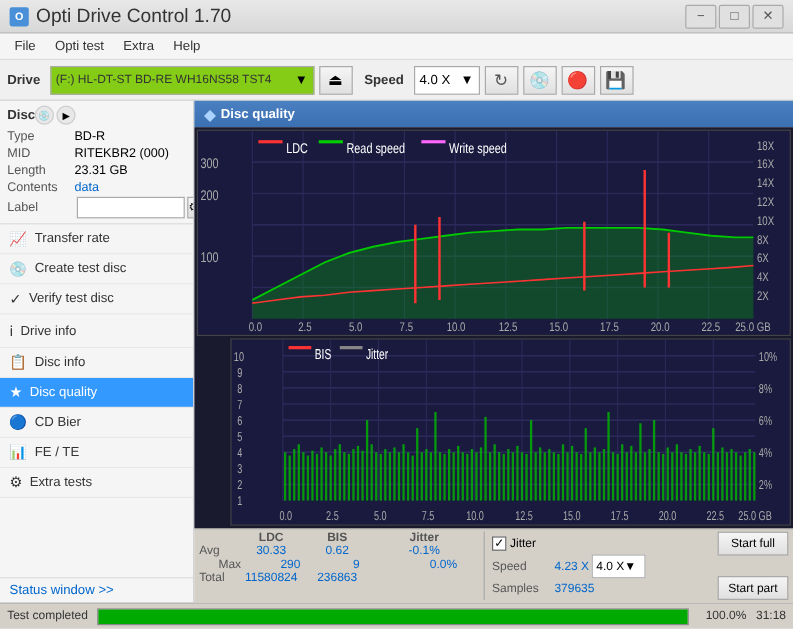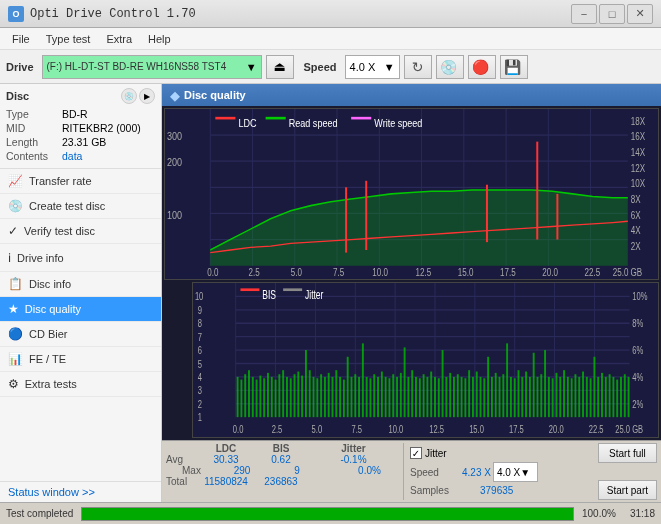--- a/index.html
+++ b/index.html
@@ -1,47 +1,47 @@
 <!DOCTYPE html>
 <html><head>
   <meta charset="utf-8">
   <style>
     * { box-sizing: border-box; margin: 0; padding: 0; }
     body { width: 661px; height: 524px; font-family: 'Segoe UI', Tahoma, sans-serif; font-size: 11px; background: #f0f0f0; overflow: hidden; }
     
     
     .titlebar { background: linear-gradient(to bottom, #e8e8e8, #d8d8d8); height: 28px; display: flex; align-items: center; padding: 0 8px; border-bottom: 1px solid #aaa; }
     .titlebar-icon { width: 16px; height: 16px; margin-right: 6px; background: #4a90d9; border-radius: 2px; display: flex; align-items: center; justify-content: center; font-size: 9px; color: white; font-weight: bold; }
-    .titlebar-title { flex: 1; font-size: 12px; color: #333; font-family: Liberation Mono, monospace; }
+    .titlebar-title { flex: 1; font-size: 16px; color: #333; }
     .titlebar-buttons { display: flex; gap: 2px; }
     .titlebar-btn { width: 26px; height: 20px; background: #e0e0e0; border: 1px solid #aaa; border-radius: 2px; cursor: pointer; display: flex; align-items: center; justify-content: center; font-size: 11px; color: #555; }
     
     
     .menubar { background: #f5f5f5; height: 22px; display: flex; align-items: center; padding: 0 4px; border-bottom: 1px solid #ddd; }
     .menu-item { padding: 2px 8px; cursor: pointer; font-size: 11px; color: #333; }
     
     
     .toolbar { background: #f0f0f0; height: 34px; display: flex; align-items: center; padding: 0 6px; border-bottom: 1px solid #ccc; gap: 4px; }
     .toolbar-label { font-size: 11px; color: #333; margin-right: 4px; font-weight: bold; }
-    .drive-select { height: 24px; background: #86efac; border: 1px solid #aaa; padding: 0 4px; font-size: 11px; min-width: 200px; display: flex; align-items: center; justify-content: space-between; cursor: pointer; }
+    .drive-select { height: 24px; background: #84cc16; border: 1px solid #aaa; padding: 0 4px; font-size: 11px; min-width: 200px; display: flex; align-items: center; justify-content: space-between; cursor: pointer; }
     .drive-select-text { font-size: 10px; color: #333; }
     .eject-btn { width: 28px; height: 24px; background: linear-gradient(to bottom, #f5f5f5, #e0e0e0); border: 1px solid #aaa; cursor: pointer; display: flex; align-items: center; justify-content: center; font-size: 13px; }
     .speed-label { font-size: 11px; color: #333; margin-left: 6px; margin-right: 4px; font-weight: bold; }
     .speed-select { height: 24px; background: white; border: 1px solid #aaa; padding: 0 4px; font-size: 11px; width: 55px; display: flex; align-items: center; justify-content: space-between; cursor: pointer; }
     .toolbar-icon-btn { width: 28px; height: 24px; background: linear-gradient(to bottom, #f5f5f5, #e0e0e0); border: 1px solid #aaa; cursor: pointer; display: flex; align-items: center; justify-content: center; font-size: 14px; color: #555; }
     
     
     .main { display: flex; height: calc(524px - 28px - 22px - 34px - 22px); }
     
     
     .sidebar { width: 162px; background: #f5f5f5; border-right: 1px solid #ccc; display: flex; flex-direction: column; overflow: hidden; }
     
     
     .disc-section { padding: 4px 6px; border-bottom: 1px solid #ddd; }
-    .disc-header { display: flex; align-items: center; justify-content: space-between; margin-bottom: 4px; }
+    .disc-header { display: flex; align-items: center; justify-content: flex-start; margin-bottom: 4px; }
     .disc-title { font-size: 11px; font-weight: bold; color: #333; }
     .disc-icon { width: 16px; height: 16px; background: #e8e8e8; border: 1px solid #ccc; border-radius: 50%; display: flex; align-items: center; justify-content: center; font-size: 8px; }
     .disc-row { display: flex; margin-bottom: 2px; }
     .disc-key { color: #555; width: 56px; flex-shrink: 0; font-size: 10.5px; }
     .disc-val { color: #000; font-size: 10.5px; }
     .disc-val.blue { color: #0066cc; }
     .label-row { display: flex; align-items: center; margin-top: 2px; }
     .label-input { width: 90px; height: 18px; border: 1px solid #aaa; background: white; margin-left: 2px; }
     .label-btn { width: 20px; height: 18px; background: linear-gradient(to bottom, #f5f5f5, #e0e0e0); border: 1px solid #aaa; margin-left: 2px; display: flex; align-items: center; justify-content: center; cursor: pointer; font-size: 10px; }
     
@@ -65,41 +65,41 @@
     .charts-area { flex: 1; background: #1a1a2e; padding: 2px; display: flex; flex-direction: column; gap: 2px; }
     
     .chart-container { flex: 1; background: #1a1a3e; border: 1px solid #444; position: relative; overflow: hidden; }
     .action-btn { height: 20px; padding: 0 8px; background: linear-gradient(to bottom, #f5f5f5, #e0e0e0); border: 1px solid #aaa; cursor: pointer; font-size: 10px; white-space: nowrap; display: flex; align-items: center; justify-content: center; }
     
     
     .statusbar { background: #d4d0c8; height: 22px; display: flex; align-items: center; padding: 0 6px; border-top: 1px solid #aaa; gap: 8px; }
     .status-text { font-size: 10px; color: #333; }
     .progress-bar-outer { flex: 1; height: 14px; background: white; border: 1px solid #888; }
     .progress-bar-inner { height: 100%; background: #00aa00; }
-    .progress-pct { font-size: 10px; color: #333; min-width: 40px; }
+    .progress-pct { font-size: 10px; color: #333; min-width: 40px; text-align: right; }
     .time-display { font-size: 10px; color: #333; }
     
     .chart-svg { position: absolute; top: 0; left: 0; width: 100%; height: 100%; }
   </style>
 </head>
 <body>
 
 <div class="titlebar">
   <div class="titlebar-icon">O</div>
   <span class="titlebar-title">Opti Drive Control 1.70</span>
   <div class="titlebar-buttons">
     <div class="titlebar-btn">−</div>
     <div class="titlebar-btn">□</div>
     <div class="titlebar-btn close">✕</div>
   </div>
 </div>
 
 <div class="menubar">
   <span class="menu-item">File</span>
-  <span class="menu-item">Type test</span>
+  <span class="menu-item">Opti test</span>
   <span class="menu-item">Extra</span>
   <span class="menu-item">Help</span>
 </div>
 
 <div class="toolbar">
   <span class="toolbar-label">Drive</span>
   <div class="drive-select" style="width:220px;">
     <span class="drive-select-text">(F:)  HL-DT-ST BD-RE  WH16NS58 TST4</span>
     <span>▼</span>
   </div>
@@ -135,20 +135,25 @@
         <span class="disc-key">MID</span>
         <span class="disc-val">RITEKBR2 (000)</span>
       </div>
       <div class="disc-row">
         <span class="disc-key">Length</span>
         <span class="disc-val">23.31 GB</span>
       </div>
       <div class="disc-row">
         <span class="disc-key">Contents</span>
         <span class="disc-val blue">data</span>
+      </div>
+      <div class="label-row">
+        <span class="disc-key">Label</span>
+        <input class="label-input" type="text" style="">
+        <div class="label-btn">⚙</div>
       </div>
     </div>
 
     <div class="nav-item">
       <span class="nav-icon">📈</span>
       <span>Transfer rate</span>
     </div>
     <div class="nav-item">
       <span class="nav-icon">💿</span>
       <span>Create test disc</span>
@@ -481,21 +486,21 @@
           <div style="display:flex; align-items:center; gap:2px;">
             <span style="color:#555; width:50px;">Speed</span>
             <span style="color:#0066cc;">4.23 X</span>
             <div style="height:20px; background:white; border:1px solid #aaa; padding:0 3px; display:flex; align-items:center; cursor:pointer; font-size:10px; min-width:45px;">
               <span>4.0 X</span>
               <span>▼</span>
             </div>
           </div>
           <div style="display:flex; align-items:flex-end; gap:2px;">
             <span style="color:#555; width:50px;">Samples</span>
-            <span style="color:#0066cc;margin-left:18px;">379635</span>
+            <span style="color:#0066cc;">379635</span>
           </div>
         </div>
 
         <div style="display:flex; flex-direction:column; justify-content:center; gap:17px; margin-left:auto;">
           <button class="action-btn">Start full</button>
           <button class="action-btn">Start part</button>
         </div>
       </div>
     </div>
   </div>

